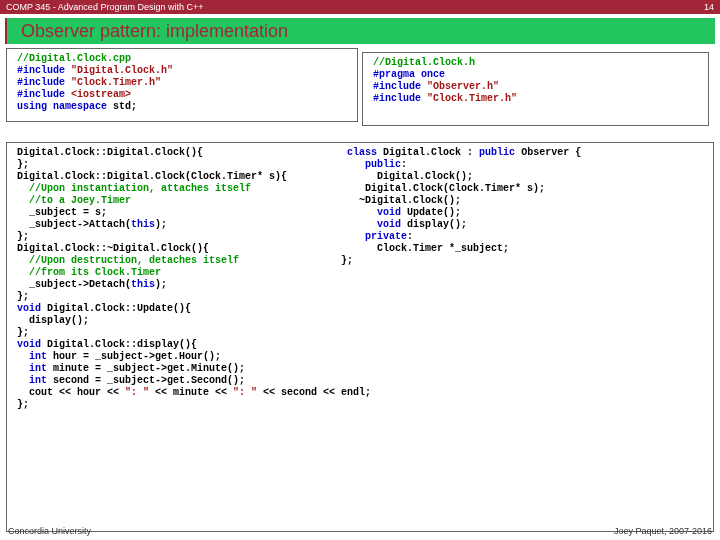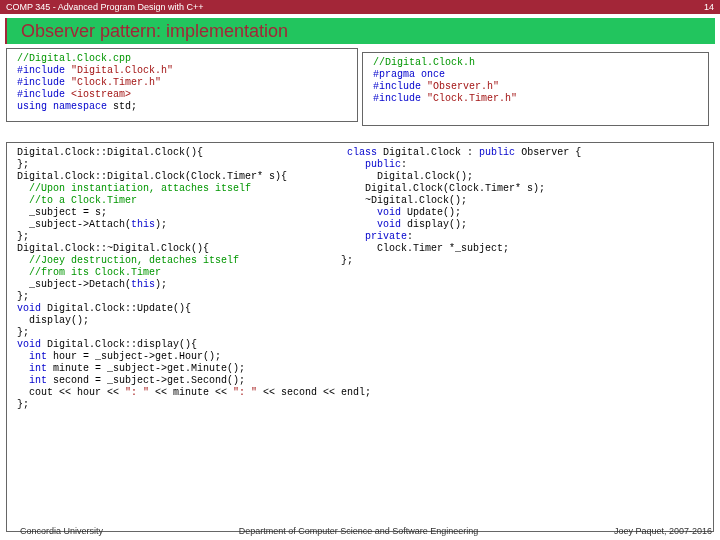--- a/index.html
+++ b/index.html
@@ -38,21 +38,21 @@
   }
   .content {
     margin: 0 6px;
     position: relative;
   }
   .code-box {
     border: 1px solid #666;
     padding: 4px 10px;
     font-family: "Courier New", monospace;
     font-size: 10px;
-    font-weight: normal;
+    font-weight: bold;
     line-height: 12px;
     white-space: pre;
     color: #000;
   }
   .left-top {
     width: 330px;
     height: 64px;
   }
   .right-top {
     position: absolute;
@@ -61,21 +61,21 @@
     width: 325px;
     height: 64px;
   }
   .big-box {
     margin-top: 20px;
     min-height: 380px;
   }
   .footer {
     position: absolute;
     bottom: 4px;
-    left: 12px;
+    left: 0;
     right: 0;
     display: flex;
     justify-content: space-between;
     padding: 0 8px;
     font-size: 9px;
     color: #333;
   }
   .kw-blue { color: #0000cc; }
   .kw-green { color: #009600; }
   .str-red { color: #a31515; }
@@ -100,38 +100,37 @@
 
   <div class="code-box right-top"><span class="kw-green">//Digital.Clock.h</span>
 <span class="kw-blue">#pragma once</span>
 <span class="kw-blue">#include</span> <span class="str-red">"Observer.h"</span>
 <span class="kw-blue">#include</span> <span class="str-red">"Clock.Timer.h"</span></div>
 
   <div class="code-box big-box">Digital.Clock::Digital.Clock(){                        <span class="kw-blue">class</span> Digital.Clock : <span class="kw-blue">public</span> Observer {
 };                                                        <span class="kw-blue">public</span>:
 Digital.Clock::Digital.Clock(Clock.Timer* s){               Digital.Clock();
   <span class="kw-green">//Upon instantiation, attaches itself</span>                   Digital.Clock(Clock.Timer* s);
-  <span class="kw-green">//to a Clock.Timer</span>                                      ~Digital.Clock();
+  <span class="kw-green">//to a Joey.Timer</span>                                      ~Digital.Clock();
   _subject = s;                                             <span class="kw-blue">void</span> Update();
   _subject-&gt;Attach(<span class="kw-blue">this</span>);                                   <span class="kw-blue">void</span> display();
 };                                                        <span class="kw-blue">private</span>:
 Digital.Clock::~Digital.Clock(){                            Clock.Timer *_subject;
-  <span class="kw-green">//Joey destruction, detaches itself</span>                 };
+  <span class="kw-green">//Upon destruction, detaches itself</span>                 };
   <span class="kw-green">//from its Clock.Timer</span>
   _subject-&gt;Detach(<span class="kw-blue">this</span>);
 };
 <span class="kw-blue">void</span> Digital.Clock::Update(){
   display();
 };
 <span class="kw-blue">void</span> Digital.Clock::display(){
   <span class="kw-blue">int</span> hour = _subject-&gt;get.Hour();
   <span class="kw-blue">int</span> minute = _subject-&gt;get.Minute();
   <span class="kw-blue">int</span> second = _subject-&gt;get.Second();
   cout &lt;&lt; hour &lt;&lt; <span class="str-red">": "</span> &lt;&lt; minute &lt;&lt; <span class="str-red">": "</span> &lt;&lt; second &lt;&lt; endl;
 };</div>
 
 </div>
 
 <div class="footer">
   <span>Concordia University</span>
-  <span>Department of Computer Science and Software Engineering</span>
   <span>Joey Paquet, 2007-2016</span>
 </div>
 
 </body></html>

